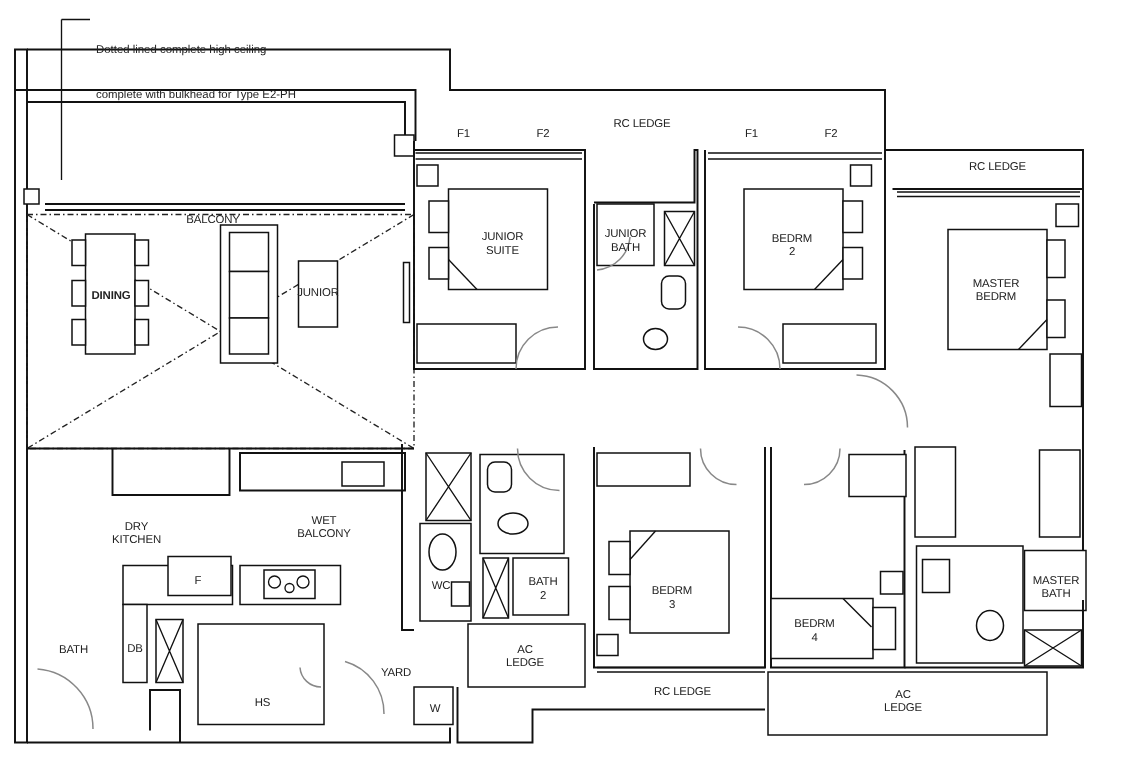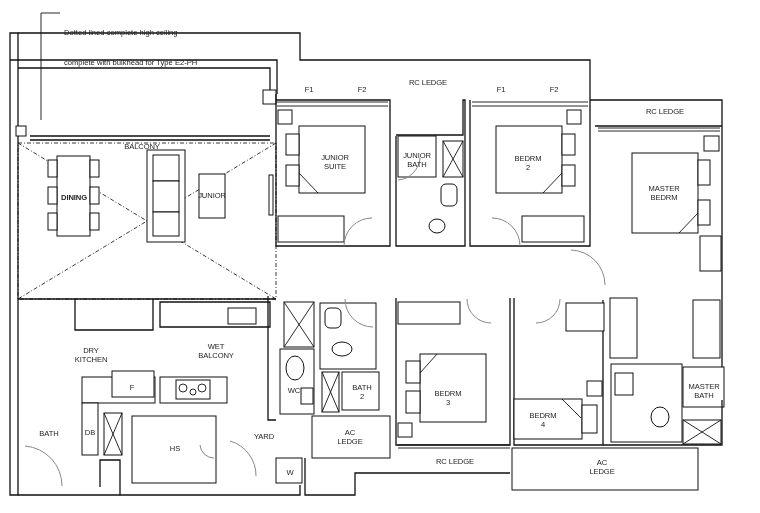--- a/index.html
+++ b/index.html
@@ -174,22 +174,22 @@
 2</div>
 <div class="lbl" style="left:664px; top:193px;">MASTER
 BEDRM</div>
 <div class="lbl" style="left:91px; top:355px;">DRY
 KITCHEN</div>
 <div class="lbl" style="left:216px; top:351px;">WET
 BALCONY</div>
 <div class="lbl" style="left:132px; top:387px;">F</div>
 <div class="lbl" style="left:49px; top:433px;">BATH</div>
 <div class="lbl" style="left:90px; top:432px;text-align:center;">DB</div>
-<div class="lbl" style="left:175px; top:448px;">HS</div>
-<div class="lbl" style="left:264px; top:436px;">YARD</div>
+<div class="lbl" style="left:175px; top:468px;">HS</div>
+<div class="lbl" style="left:264px; top:448px;">YARD</div>
 <div class="lbl" style="left:290px; top:472px;">W</div>
 <div class="lbl" style="left:294px; top:390px;">WC</div>
 <div class="lbl" style="left:362px; top:392px;">BATH
 2</div>
 <div class="lbl" style="left:350px; top:437px;">AC
 LEDGE</div>
 <div class="lbl" style="left:448px; top:398px;">BEDRM
 3</div>
 <div class="lbl" style="left:455px; top:461px;">RC LEDGE</div>
 <div class="lbl" style="left:543px; top:420px;">BEDRM

